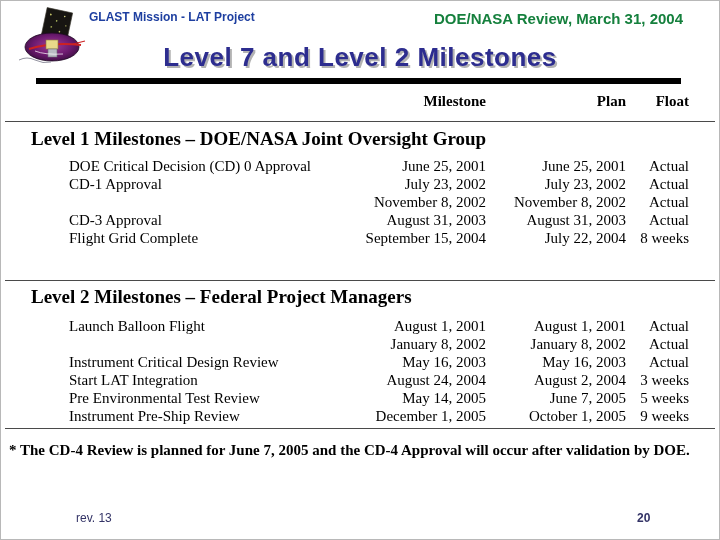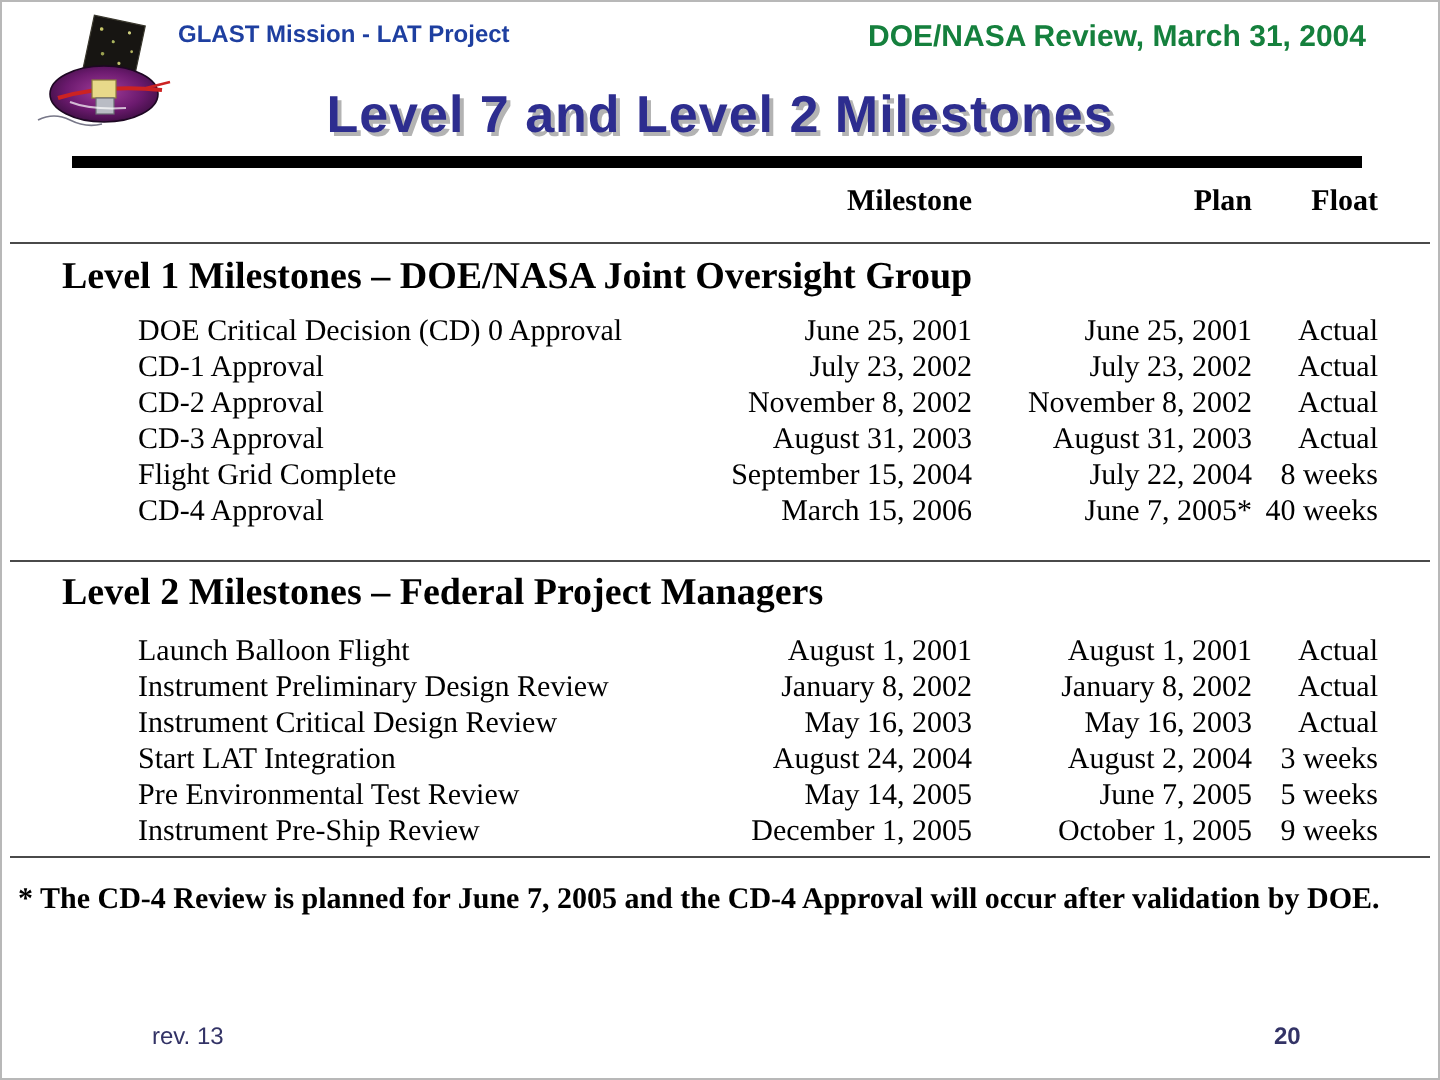--- a/index.html
+++ b/index.html
@@ -126,57 +126,49 @@
       <span class="c-plan">June 25, 2001</span>
       <span class="c-float">Actual</span>
     </div>
     <div class="mrow">
       <span class="c-name">CD-1 Approval</span>
       <span class="c-ms">July 23, 2002</span>
       <span class="c-plan">July 23, 2002</span>
       <span class="c-float">Actual</span>
     </div>
     <div class="mrow">
-      <span class="c-name">CD-2 Approval</span>
       <span class="c-ms">November 8, 2002</span>
       <span class="c-plan">November 8, 2002</span>
       <span class="c-float">Actual</span>
     </div>
     <div class="mrow">
       <span class="c-name">CD-3 Approval</span>
       <span class="c-ms">August 31, 2003</span>
       <span class="c-plan">August 31, 2003</span>
       <span class="c-float">Actual</span>
     </div>
     <div class="mrow">
       <span class="c-name">Flight Grid Complete</span>
       <span class="c-ms">September 15, 2004</span>
       <span class="c-plan">July 22, 2004</span>
       <span class="c-float">8 weeks</span>
     </div>
-    <div class="mrow">
-      <span class="c-name">CD-4 Approval</span>
-      <span class="c-ms">March 15, 2006</span>
-      <span class="c-plan">June 7, 2005*</span>
-      <span class="c-float">40 weeks</span>
-    </div>
   </div>
 
   <div class="rule-thin rule-2"></div>
 
   <div class="sec-head sec2-head">Level 2 Milestones – Federal Project Managers</div>
   <div class="rows rows-2 tbl">
     <div class="mrow">
       <span class="c-name">Launch Balloon Flight</span>
       <span class="c-ms">August 1, 2001</span>
       <span class="c-plan">August 1, 2001</span>
       <span class="c-float">Actual</span>
     </div>
     <div class="mrow">
-      <span class="c-name">Instrument Preliminary Design Review</span>
       <span class="c-ms">January 8, 2002</span>
       <span class="c-plan">January 8, 2002</span>
       <span class="c-float">Actual</span>
     </div>
     <div class="mrow">
       <span class="c-name">Instrument Critical Design Review</span>
       <span class="c-ms">May 16, 2003</span>
       <span class="c-plan">May 16, 2003</span>
       <span class="c-float">Actual</span>
     </div>

